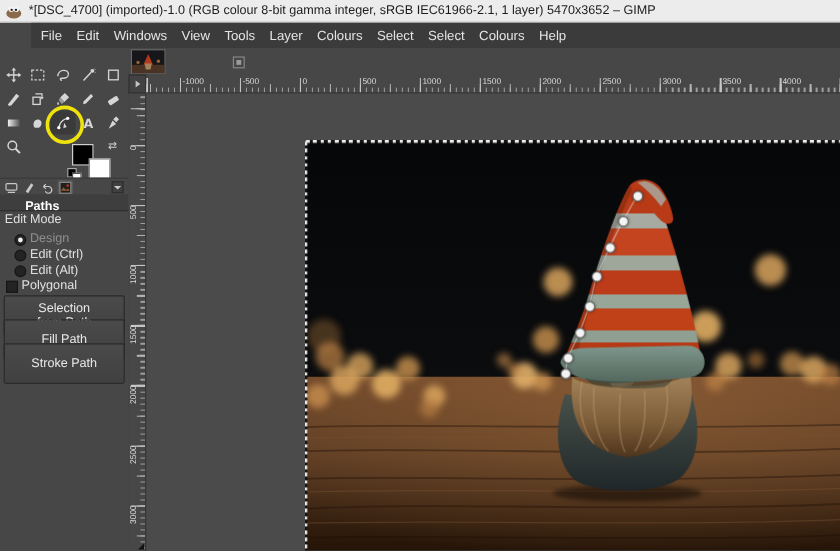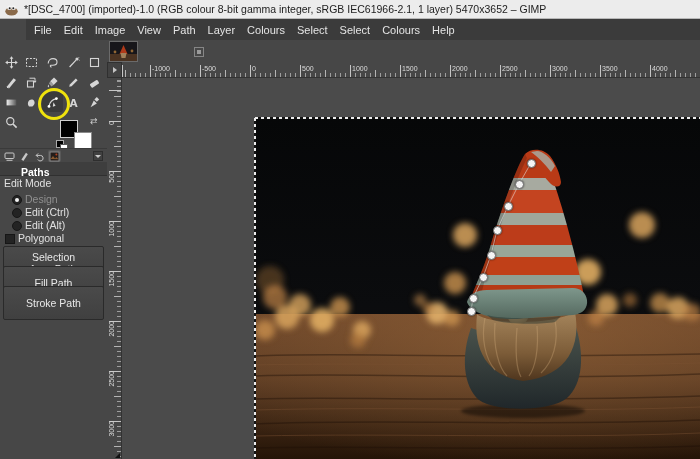--- a/index.html
+++ b/index.html
@@ -91,23 +91,23 @@
     <circle cx="5.7" cy="5.2" r="1" fill="#222"></circle>
       <circle cx="9.3" cy="5.2" r="1" fill="#222"></circle>
   </svg>
   <span class="title-text">*[DSC_4700] (imported)-1.0 (RGB colour 8-bit gamma integer, sRGB IEC61966-2.1, 1 layer) 5470x3652 – GIMP</span>
 </div>
 
 <div class="abs menubar">
 
 <span class="menu-item">File</span>
     <span class="menu-item">Edit</span>
-    <span class="menu-item">Image</span>
+    <span class="menu-item">Windows</span>
     <span class="menu-item">View</span>
-    <span class="menu-item">Path</span>
+    <span class="menu-item">Tools</span>
     <span class="menu-item">Layer</span>
     <span class="menu-item">Colours</span>
     <span class="menu-item">Select</span>
     <span class="menu-item">Select</span>
     <span class="menu-item">Colours</span>
     <span class="menu-item">Help</span>
   </div>
 
 <div class="abs leftdock">
 

